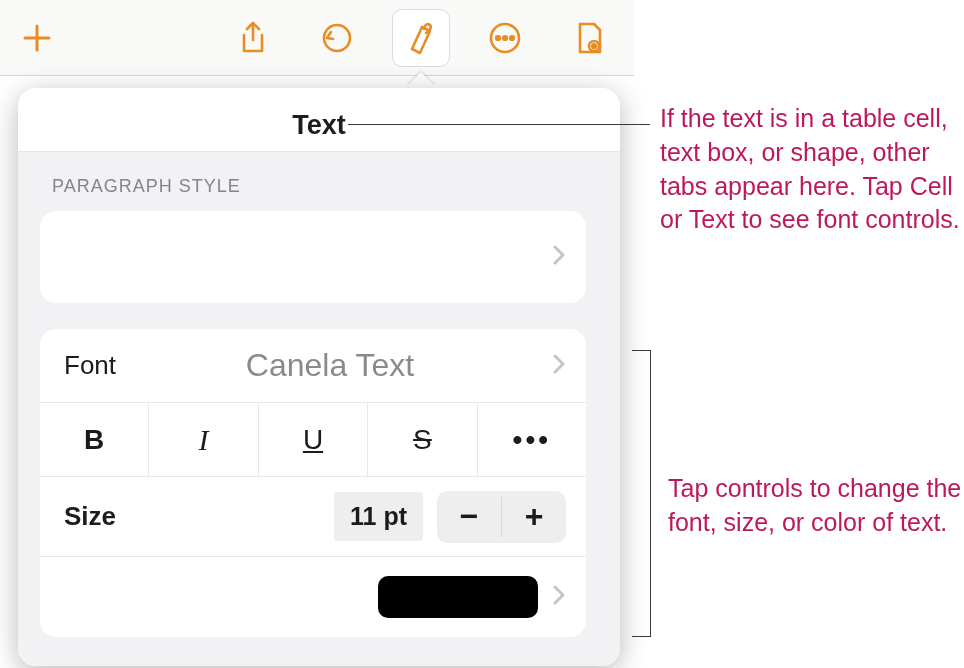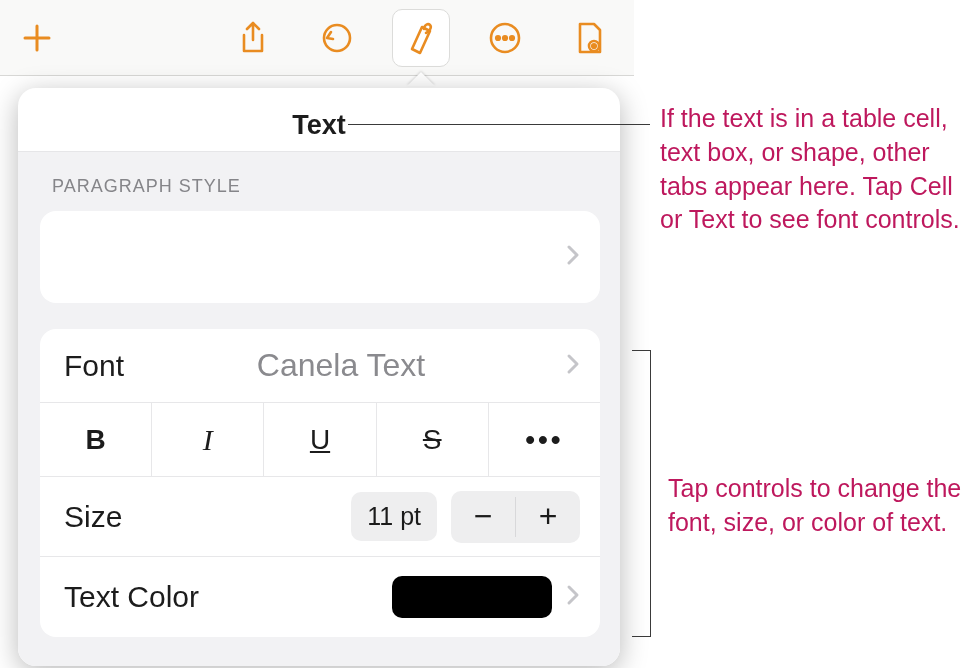--- a/index.html
+++ b/index.html
@@ -84,21 +84,21 @@
   }
   .popover-title {
     font-size: 27px;
     font-weight: 700;
     color: #1c1c1c;
     display: inline-block;
   }
   .popover-body {
     flex: 1;
     background: #f2f2f4;
-    padding: 20px 20px 0 22px;
+    padding: 20px 34px 0 22px;
     border-top: 1px solid #e6e6e8;
     overflow: hidden;
   }
   .section-label {
     font-size: 18px;
     letter-spacing: 1px;
     color: #858589;
     text-transform: uppercase;
     margin: 4px 4px 14px 12px;
   }
@@ -121,21 +121,21 @@
     font-family: "Times New Roman", Georgia, serif;
     font-size: 34px;
     color: #1c1c1c;
   }
   .chev {
     margin-left: auto;
     color: #c5c5c9;
   }
   .font-row { height: 74px; }
   .row-label {
-    font-size: 30px;
+    font-size: 26px;
     color: #1c1c1c;
     text-align: center;
   }
   .row-value {
     margin-left: auto;
     font-size: 32px;
     color: #8a8a8e;
     padding-right: 8px;
   }
   .style-row {
@@ -153,25 +153,25 @@
     font-size: 28px;
     color: #1c1c1c;
     border-right: 1px solid #e7e7e9;
   }
   .style-btn:last-child { border-right: none; }
   .bold { font-weight: 800; }
   .italic { font-style: italic; font-family: Georgia, "Times New Roman", serif; font-size: 30px; }
   .underline { text-decoration: underline; }
   .strike { text-decoration: line-through; }
   .dots { letter-spacing: 3px; font-weight: 700; font-size: 28px; }
-  .size-row { height: 80px; }
+  .size-row { height: 80px; font-weight: bold; }
   .size-box {
     margin-left: auto;
     background: #eeeeef;
-    border-radius: 10px;
+    border-radius: 3px;
     padding: 10px 16px;
     font-size: 25px;
     color: #1b1b1b;
   }
   .stepper {
     display: flex;
     margin-left: 14px;
     background: #eeeeef;
     border-radius: 10px;
     overflow: hidden;
@@ -311,21 +311,20 @@
           <span class="row-label">Size</span>
           <span class="size-box">11 pt</span>
           <div class="stepper">
             <div class="stepper-btn">−</div>
             <div class="stepper-divider"></div>
             <div class="stepper-btn">+</div>
           </div>
         </div>
 
         <div class="card-row color-row">
-          <span class="row-label">Text Color</span>
           <span class="color-swatch"></span>
           <span class="chev" style="margin-left:14px">
             <svg width="14" height="22" viewBox="0 0 14 22" fill="none" stroke="#c5c5c9" stroke-width="3" stroke-linecap="round" stroke-linejoin="round">
                 <path d="M3 3 L11 11 L3 19"></path>
               </svg>
           </span>
         </div>
 
       </div>
 

